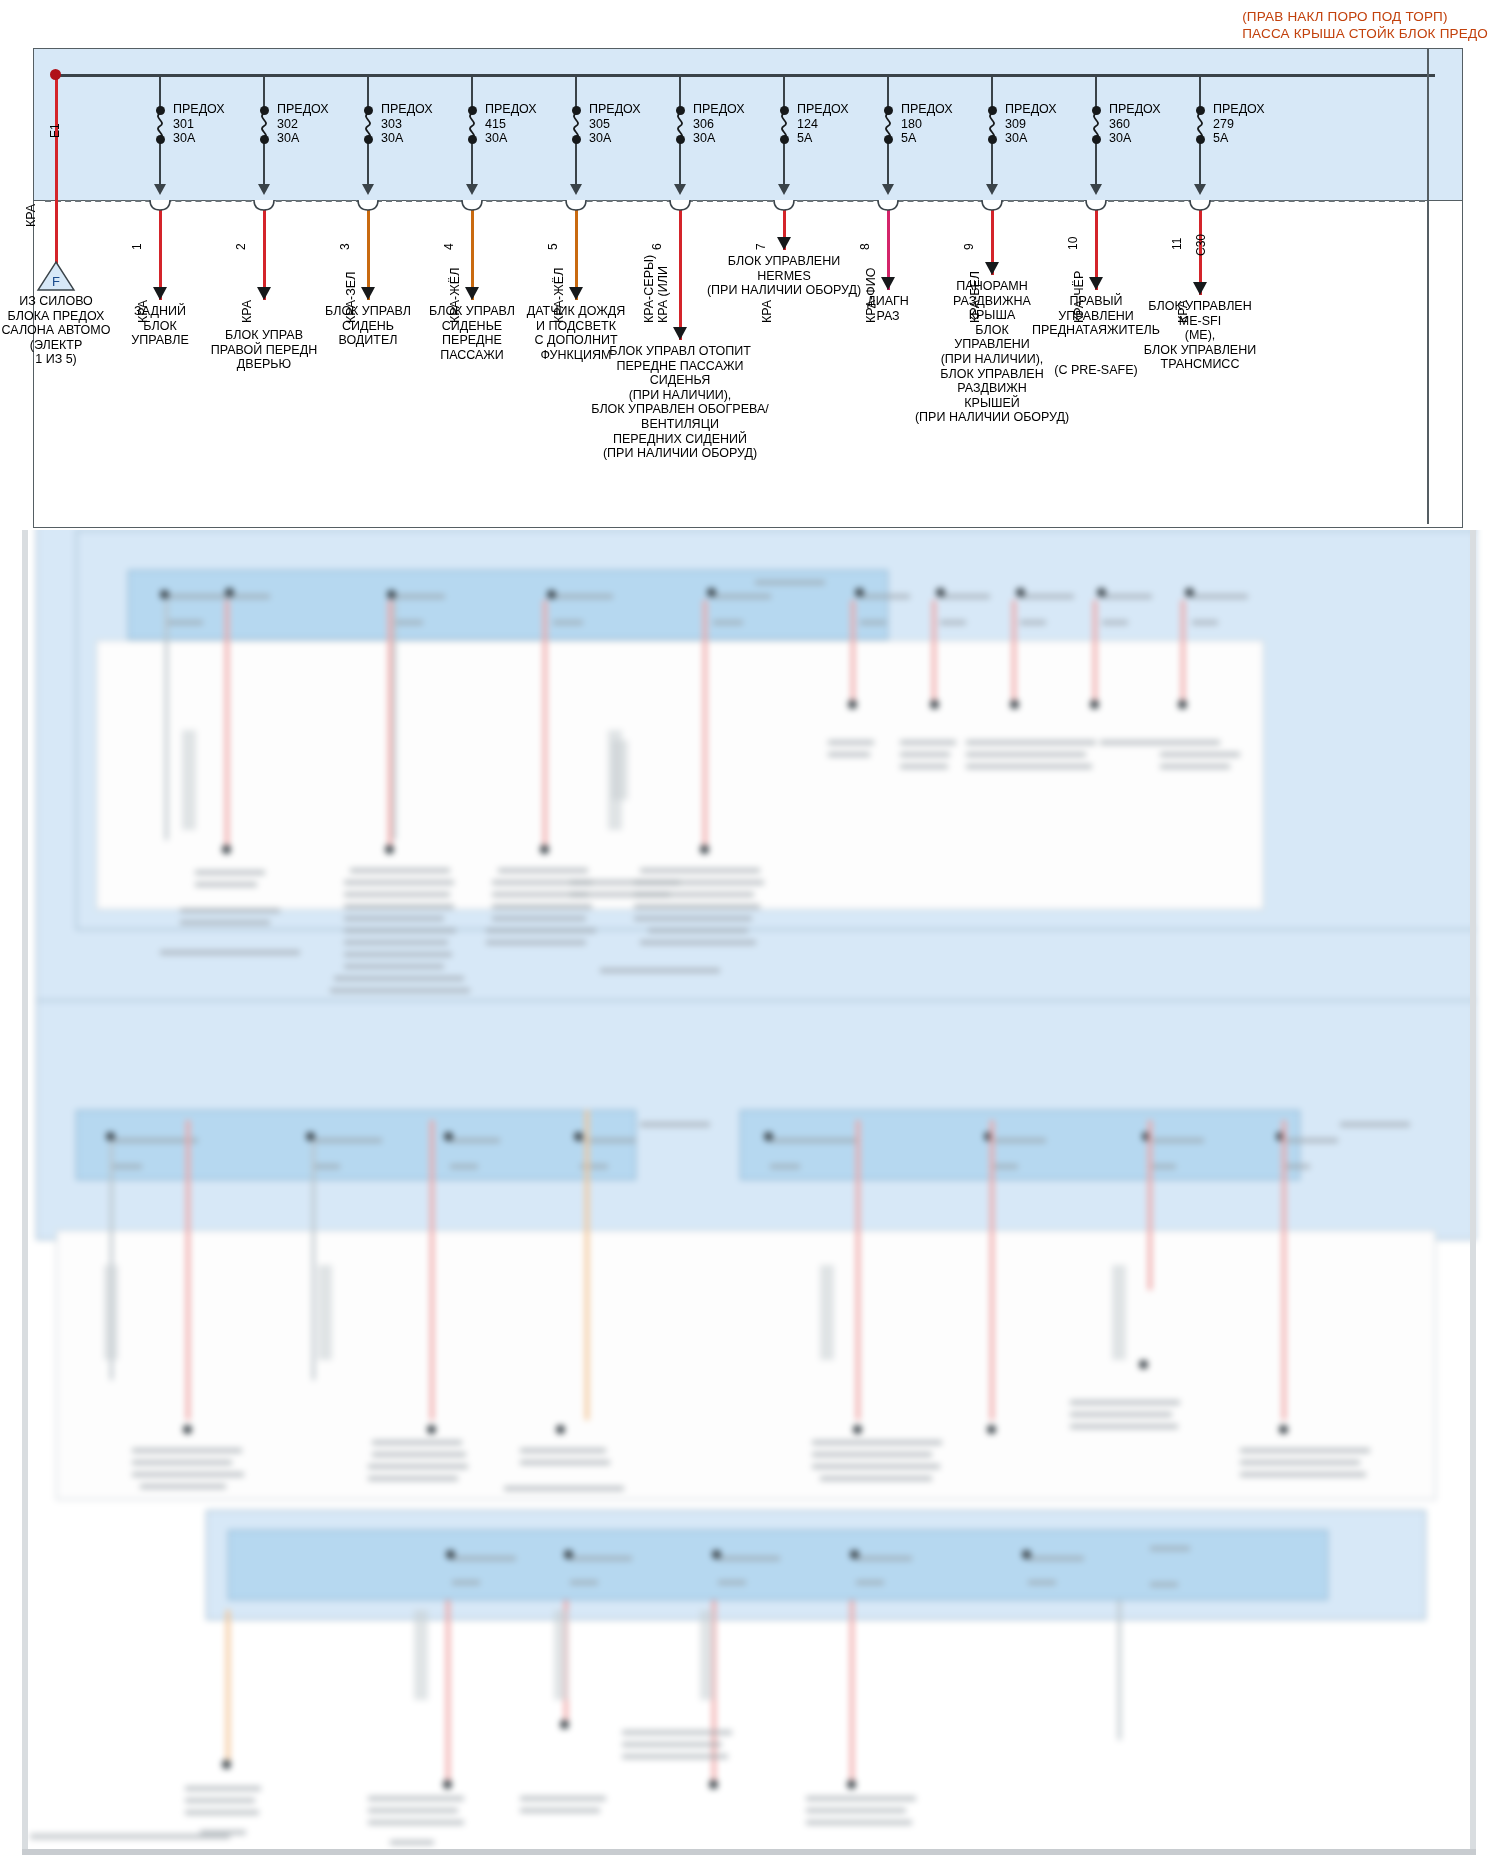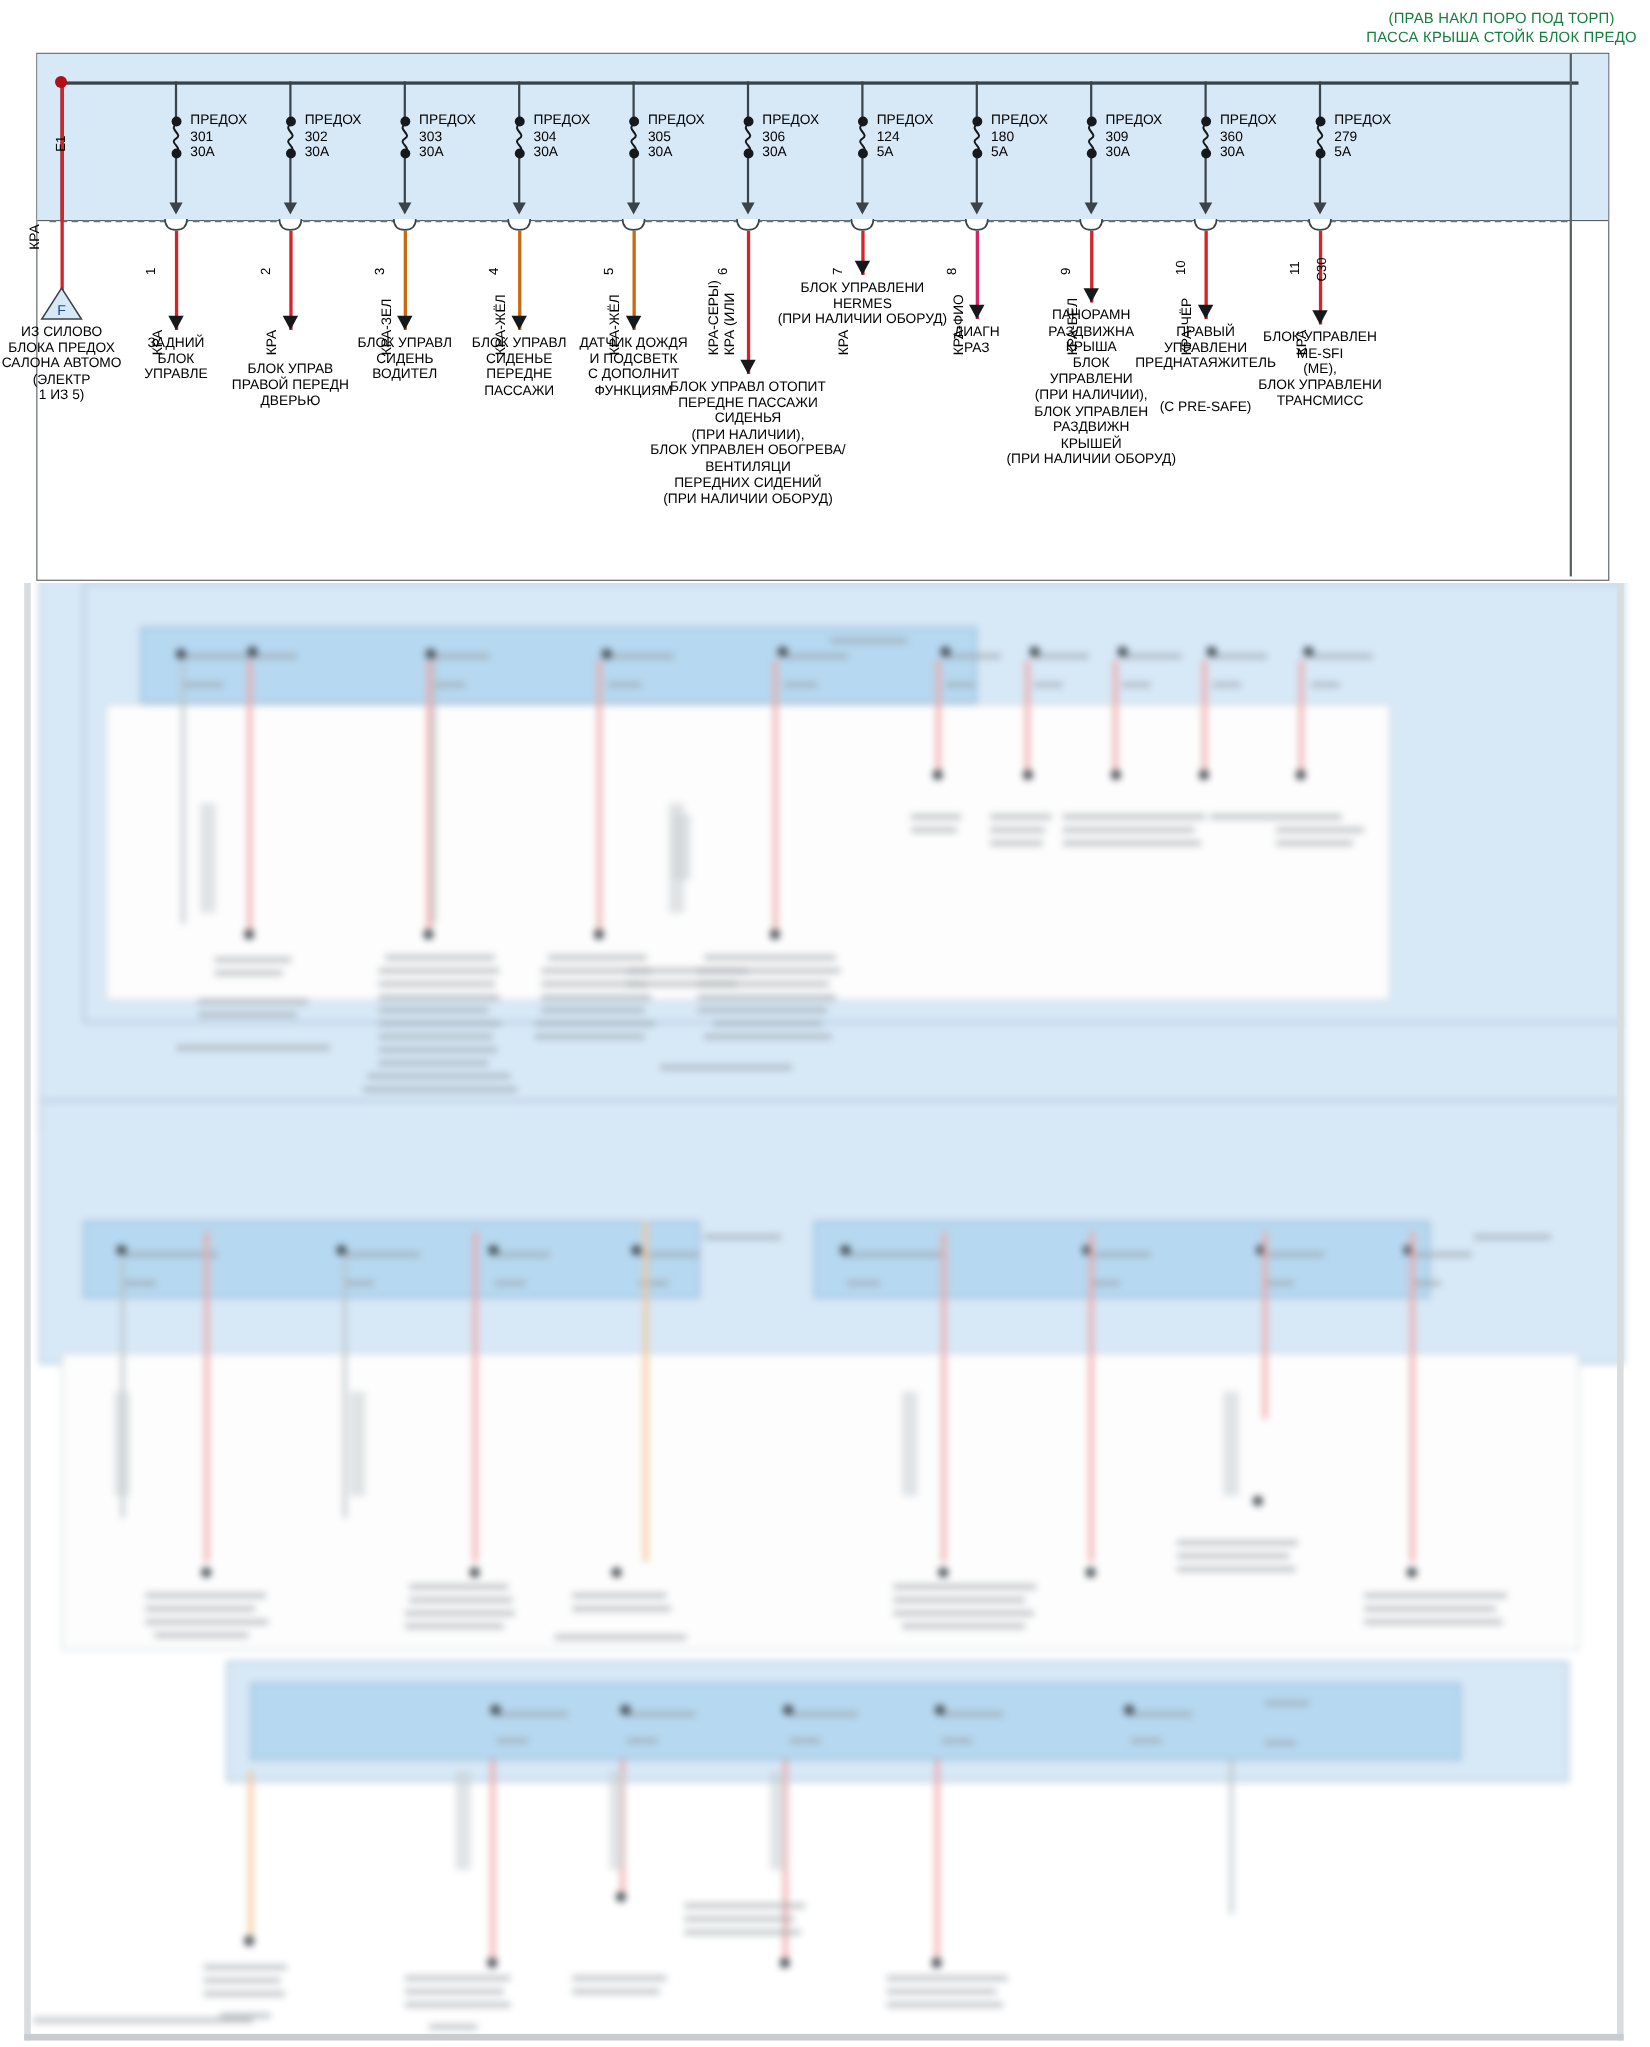--- a/index.html
+++ b/index.html
@@ -15,23 +15,23 @@
     height: 1861px;
     overflow: hidden;
     background: #ffffff;
   }
 
   
   .header-caption {
     position: absolute;
     right: 12px;
     top: 8px;
-    text-align: center;
+    text-align: left;
     font-size: 13.5px;
-    color: #15803d;
+    color: #c2410c;
     line-height: 17px;
     letter-spacing: .2px;
   }
 
   
   .sheet {
     position: absolute;
     left: 0; top: 0;
     width: 1500px; height: 530px;
     background: #ffffff;
@@ -561,21 +561,21 @@
       <div style="position:absolute; left:471px; top:74px; width:2px; height:36px; background:#3a4349;"></div>
       <div style="position:absolute; left:467.5px; top:106px; width:9px; height:9px; border-radius:50%; background:#16191b; z-index:57;"></div>
       <div style="position:absolute; left:463px; top:113px; width:18px; height:26px; z-index:56;"><svg width="18" height="26" viewBox="0 0 18 26">
           <path d="M9 0 C 2 5, 16 9, 9 13 C 2 17, 16 21, 9 26" fill="none" stroke="#16191b" stroke-width="1.8"></path>
         </svg></div>
       <div style="position:absolute; left:467.5px; top:135px; width:9px; height:9px; border-radius:50%; background:#16191b; z-index:57;"></div>
       <div style="position:absolute; left:471px; top:141px; width:2px; height:45px; background:#3a4349;"></div>
       <div style="position:absolute; left:466px; top:184px; width:0; height:0; border-left:6px solid transparent; border-right:6px solid transparent; border-top:11px solid #3a4349; z-index:57;"></div>
       <div class="fuse-text" style="left:485px; top:102px;">
         <div>ПРЕДОХ</div>
-        <div>304</div>
+        <div>415</div>
         <div>30A</div>
       </div>
       <div style="position:absolute; left:461px; top:198px; width:22px; height:12px; z-index:56;"><svg width="22" height="12" viewBox="0 0 22 12">
           <path d="M1 0 Q 1 10, 11 10 Q 21 10, 21 0" fill="#ffffff" stroke="#3a4349" stroke-width="1.5"></path>
         </svg></div>
       <div class="pin-num" style="left:456px; top:236px;">4</div>
       <div class="wire" style="left:470.5px; top:210px; height:90px; background:#c96a10;"></div>
       <div class="wire-label" style="left:462px; top:310px;">КРА-ЖЁЛ</div>
       <div class="wire-arrow" style="left:465px; top:287px;"></div>
       <div class="dest-text" style="left:402px; top:304px; width:140px;">БЛОК УПРАВЛ

